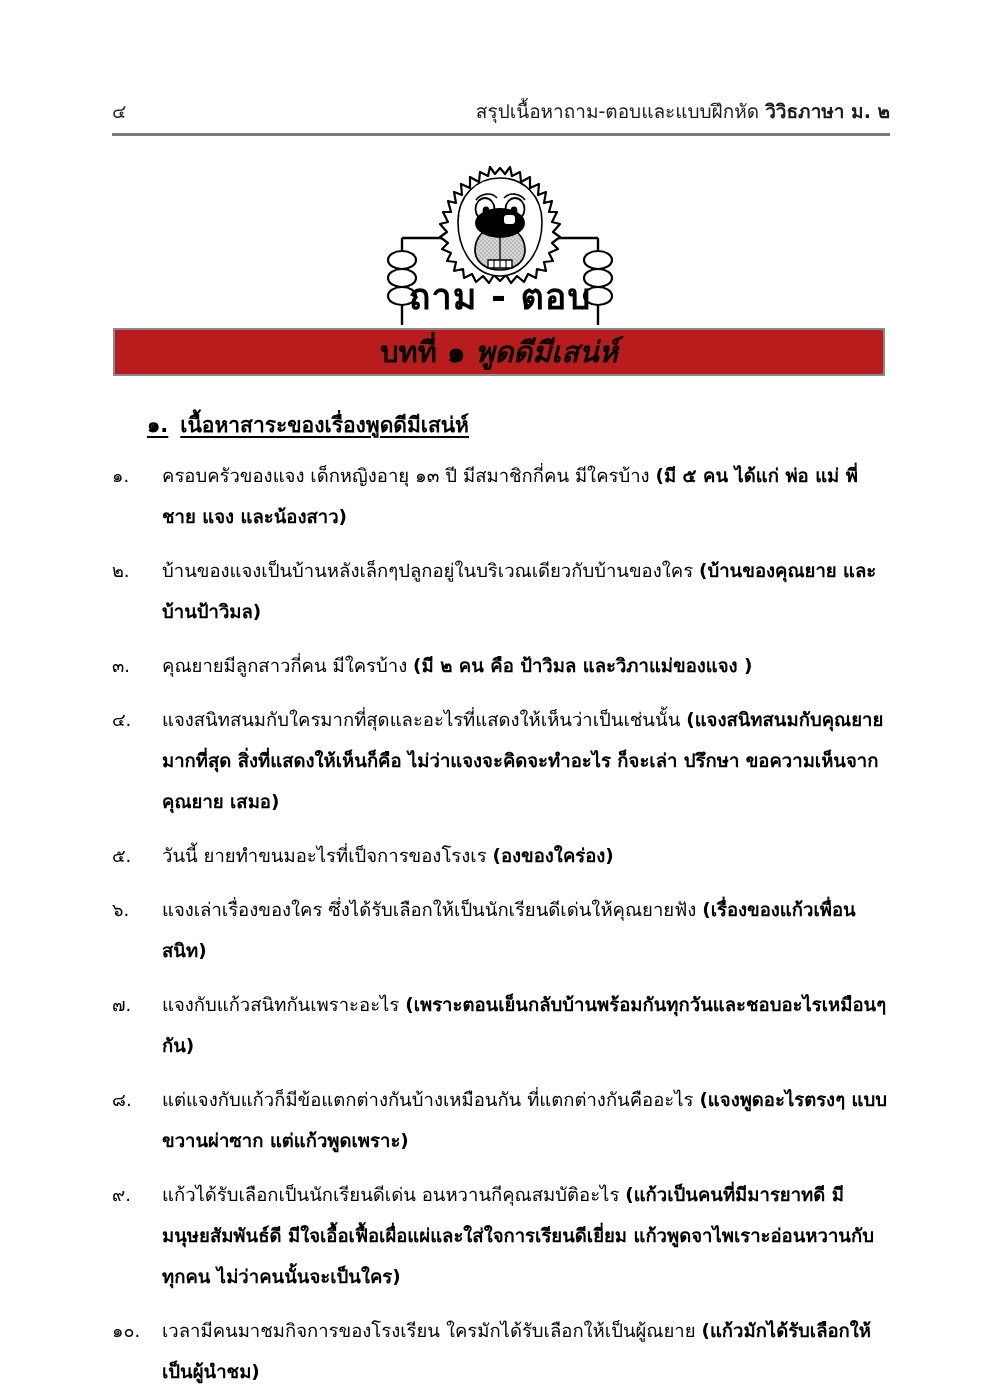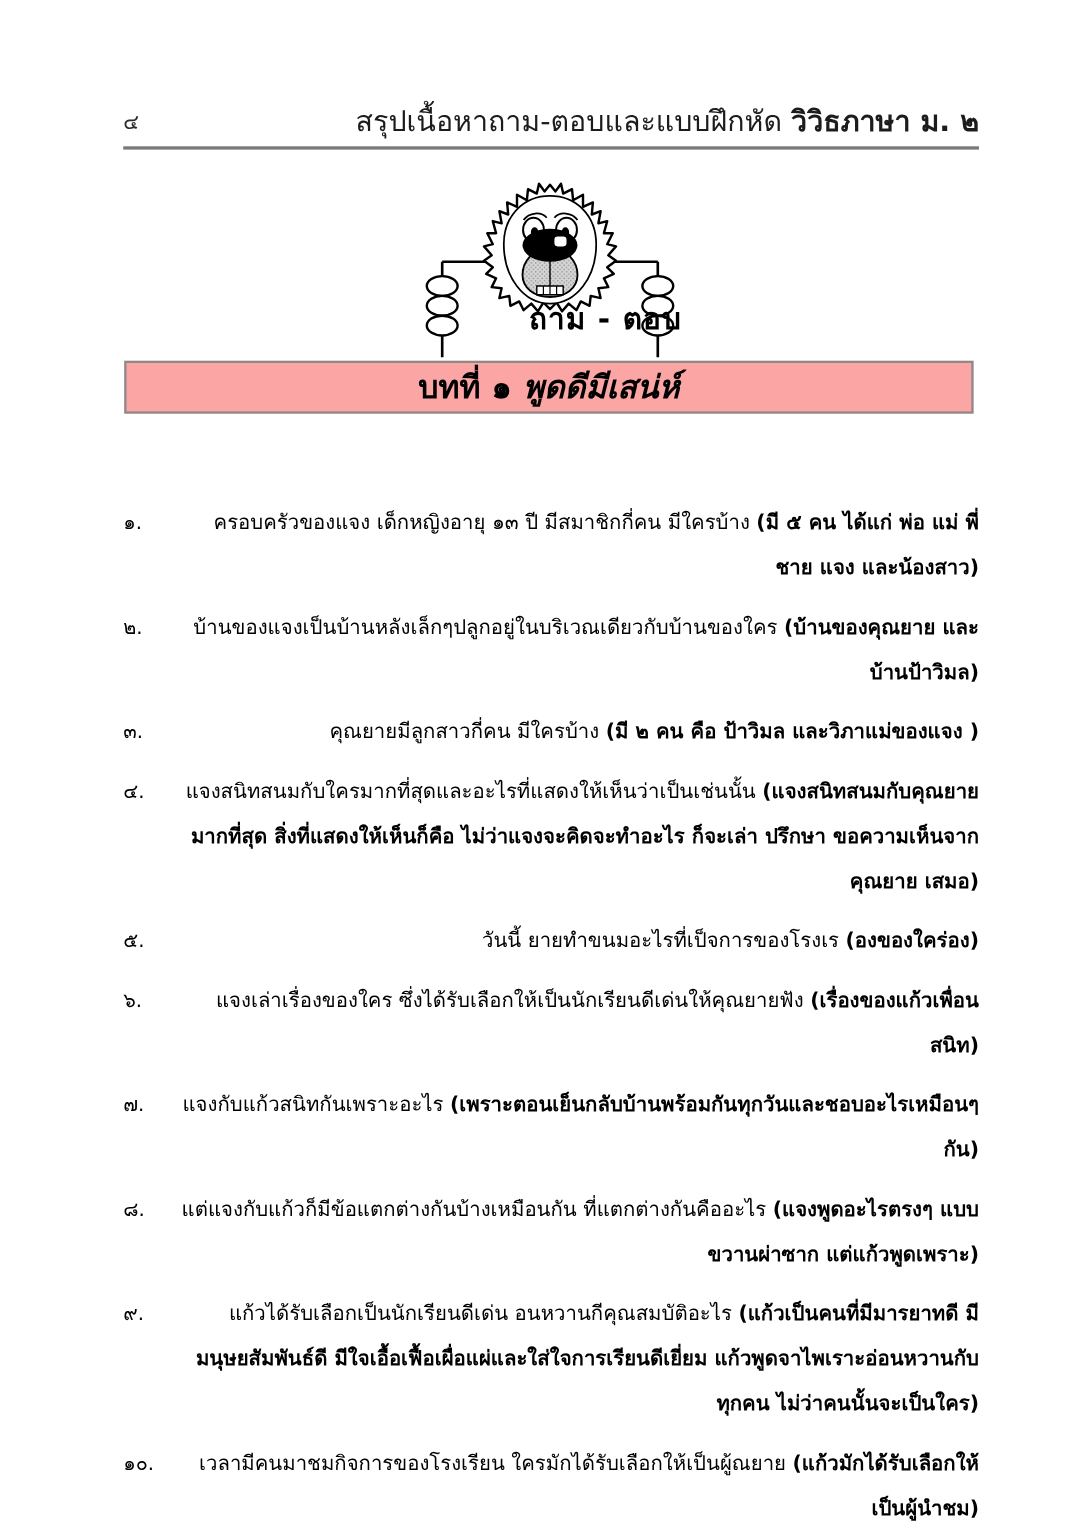--- a/index.html
+++ b/index.html
@@ -36,21 +36,21 @@
     left: 0;
     top: 0;
     font-size: 19px;
     line-height: 30px;
     color: #2b2b2b;
   }
   .header-title {
     position: absolute;
     right: 0;
     top: 0;
-    font-size: 26px;
+    font-size: 19px;
     line-height: 30px;
     white-space: nowrap;
     color: #1c1c1c;
   }
   .header-title .bold {
     font-weight: bold;
   }
   .header-rule {
     position: absolute;
     left: 112px;
@@ -71,35 +71,35 @@
   .mascot-svg {
     position: absolute;
     left: 0;
     top: 0;
   }
   .sign-label {
     position: absolute;
     left: 0;
     top: 108px;
     width: 240px;
-    text-align: right;
-    font-size: 27px;
+    text-align: center;
+    font-size: 36px;
     font-weight: bold;
     letter-spacing: 1px;
     color: #000;
   }
 
   
   .chapter-banner {
     position: absolute;
     left: 113px;
     top: 328px;
     width: 772px;
     height: 48px;
-    background: #fca5a5;
+    background: #b91c1c;
     border: 2px solid #8a8a8a;
     box-sizing: border-box;
     display: flex;
     align-items: center;
     justify-content: center;
   }
   .chapter-banner-text {
     font-size: 29px;
     font-weight: bold;
     color: #000;
@@ -143,21 +143,21 @@
     position: absolute;
     left: 0;
     top: 0;
     width: 44px;
     text-align: left;
     font-size: 18px;
     line-height: 41px;
   }
   .qa-text {
     display: block;
-    text-align: right;
+    text-align: left;
     word-spacing: 0px;
   }
   .qa-text .ans {
     font-weight: bold;
   }
 </style>
 </head>
 <body>
 
 <div class="page">
@@ -225,20 +225,21 @@
         <ellipse cx="218" cy="136" rx="14" ry="9" fill="#fff" stroke="#000" stroke-width="2.2"></ellipse>
       </g>
     </svg>
     <div class="sign-label">ถาม - ตอบ</div>
   </div>
 
   <div class="chapter-banner">
     <div class="chapter-banner-text"><span>บทที่ ๑ </span><span class="ital">พูดดีมีเสน่ห์</span></div>
   </div>
 
+  <div class="section-heading"><span class="num">๑.</span><span>เนื้อหาสาระของเรื่องพูดดีมีเสน่ห์</span></div>
 
   <div class="qa-list">
       <div class="qa-item">
         <span class="qa-num">๑.</span>
         <span class="qa-text"><span>ครอบครัวของแจง เด็กหญิงอายุ ๑๓ ปี มีสมาชิกกี่คน มีใครบ้าง  </span><span class="ans">(มี ๕ คน ได้แก่ พ่อ แม่ พี่ชาย แจง และน้องสาว)</span></span>
       </div>
       <div class="qa-item">
         <span class="qa-num">๒.</span>
         <span class="qa-text"><span>บ้านของแจงเป็นบ้านหลังเล็กๆปลูกอยู่ในบริเวณเดียวกับบ้านของใคร  </span><span class="ans">(บ้านของคุณยาย  และบ้านป้าวิมล)</span></span>
       </div>

